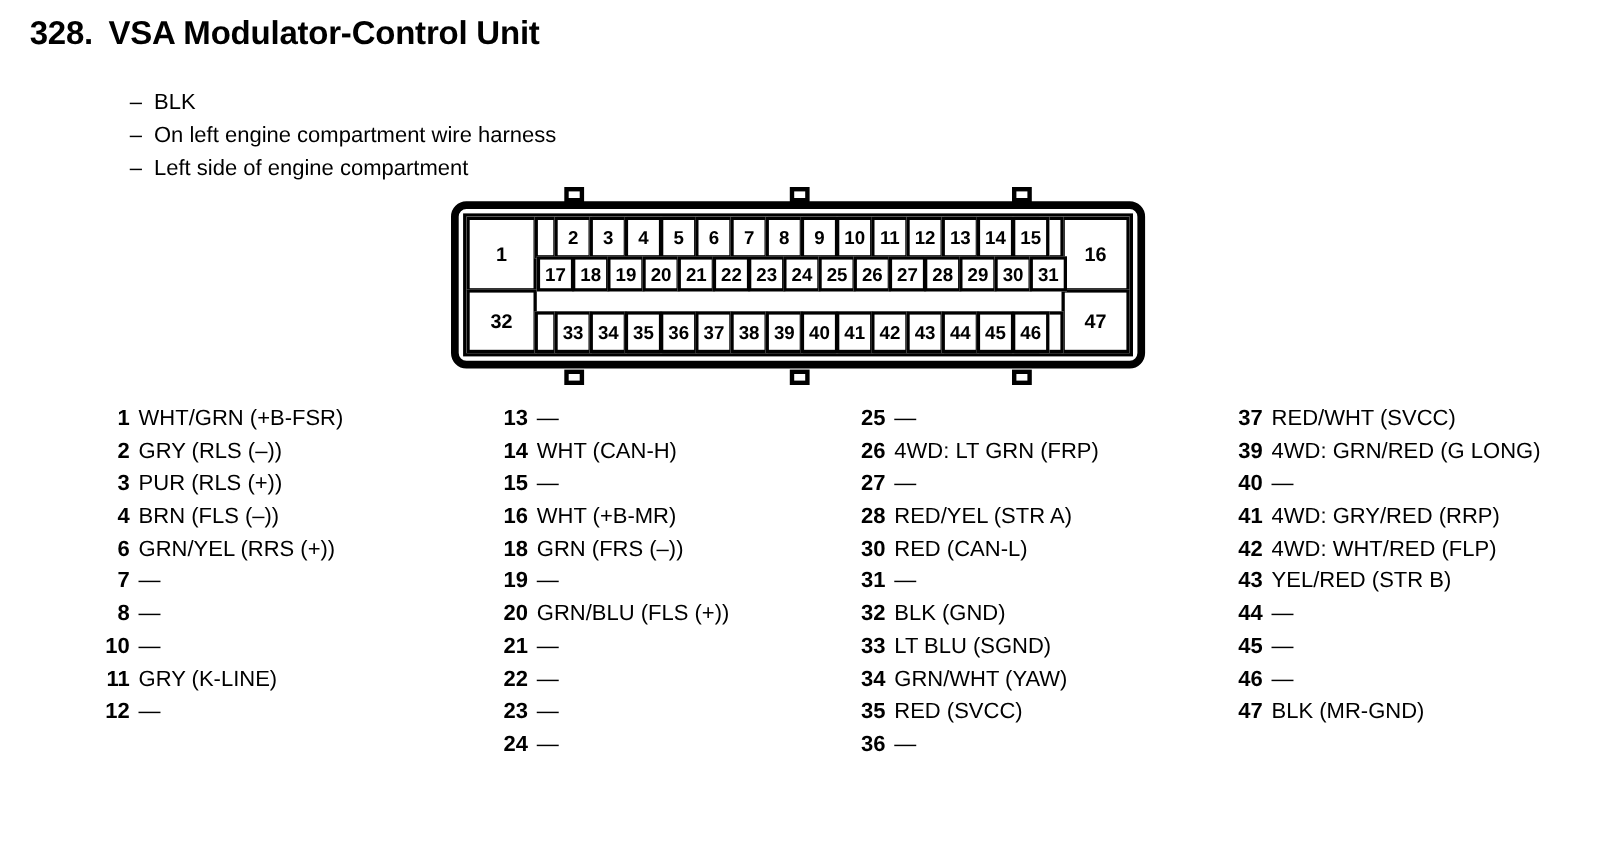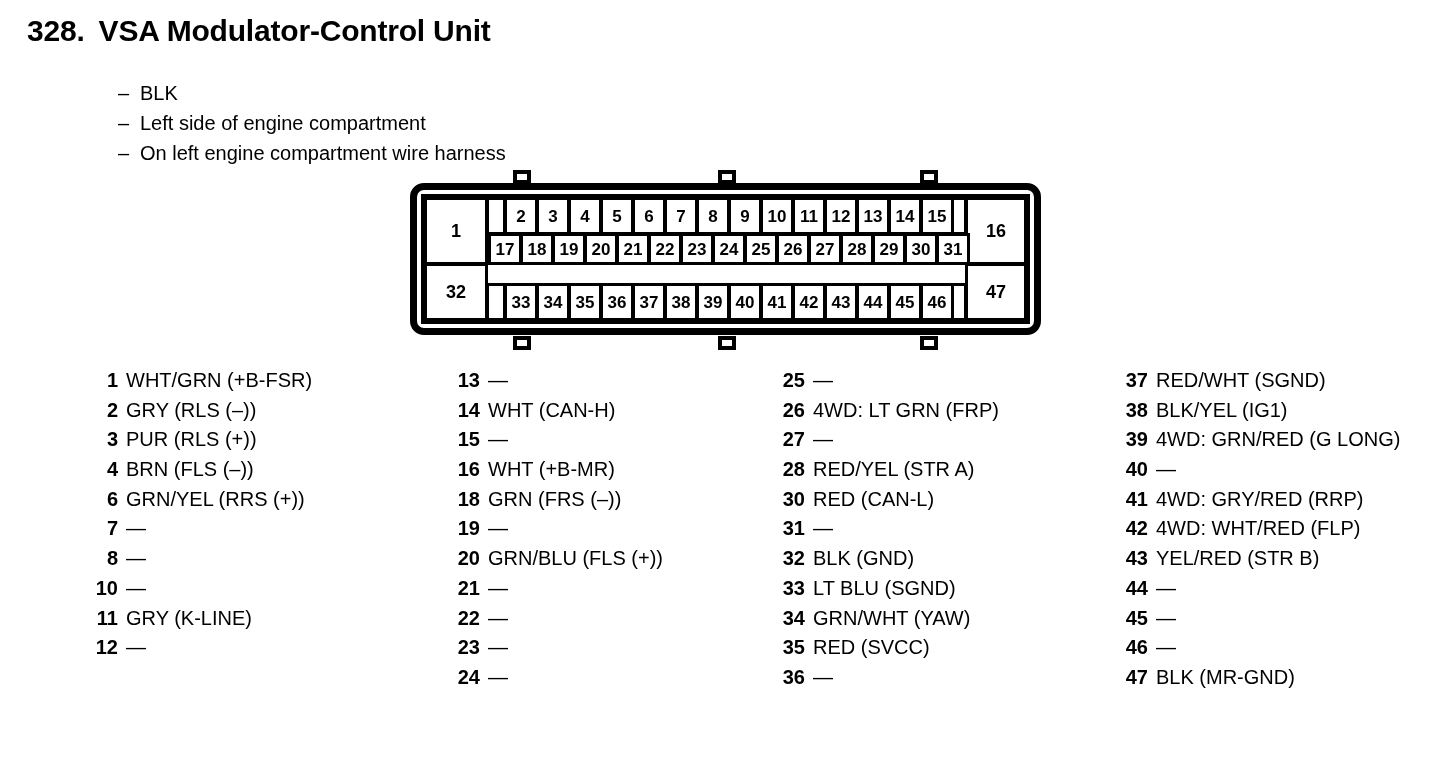--- a/index.html
+++ b/index.html
@@ -156,22 +156,22 @@
 </style>
 </head>
 <body>
 
 <div id="header-block">
   <div id="page-title">
     <span id="title-number">328.</span><span id="title-text">VSA Modulator-Control Unit</span>
   </div>
   <div id="subtitle-list">
     <div class="subtitle-line"><span class="subtitle-dash">–</span><span>BLK</span></div>
+    <div class="subtitle-line"><span class="subtitle-dash">–</span><span>On left engine compartment wire harness</span></div>
     <div class="subtitle-line"><span class="subtitle-dash">–</span><span>Left side of engine compartment</span></div>
-    <div class="subtitle-line"><span class="subtitle-dash">–</span><span>On left engine compartment wire harness</span></div>
   </div>
 </div>
 
 <div id="connector-diagram">
   <div class="tab top" style="left:106px;"></div>
   <div class="tab top" style="left:311px;"></div>
   <div class="tab top" style="left:513px;"></div>
 
   <div class="tab bottom" style="left:106px;"></div>
   <div class="tab bottom" style="left:311px;"></div>
@@ -267,22 +267,21 @@
       <div class="pin-row"><span class="pin-num">28</span><span class="pin-desc">RED/YEL (STR A)</span></div>
       <div class="pin-row"><span class="pin-num">30</span><span class="pin-desc">RED (CAN-L)</span></div>
       <div class="pin-row"><span class="pin-num">31</span><span class="pin-desc">—</span></div>
       <div class="pin-row"><span class="pin-num">32</span><span class="pin-desc">BLK (GND)</span></div>
       <div class="pin-row"><span class="pin-num">33</span><span class="pin-desc">LT BLU (SGND)</span></div>
       <div class="pin-row"><span class="pin-num">34</span><span class="pin-desc">GRN/WHT (YAW)</span></div>
       <div class="pin-row"><span class="pin-num">35</span><span class="pin-desc">RED (SVCC)</span></div>
       <div class="pin-row"><span class="pin-num">36</span><span class="pin-desc">—</span></div>
     </div>
   <div class="pin-column" style="left:1118px;">
-      <div class="pin-row"><span class="pin-num">37</span><span class="pin-desc">RED/WHT (SGND)</span></div>
-      <div class="pin-row"><span class="pin-num">38</span><span class="pin-desc">BLK/YEL (IG1)</span></div>
+      <div class="pin-row"><span class="pin-num">37</span><span class="pin-desc">RED/WHT (SVCC)</span></div>
       <div class="pin-row"><span class="pin-num">39</span><span class="pin-desc">4WD: GRN/RED (G LONG)</span></div>
       <div class="pin-row"><span class="pin-num">40</span><span class="pin-desc">—</span></div>
       <div class="pin-row"><span class="pin-num">41</span><span class="pin-desc">4WD: GRY/RED (RRP)</span></div>
       <div class="pin-row"><span class="pin-num">42</span><span class="pin-desc">4WD: WHT/RED (FLP)</span></div>
       <div class="pin-row"><span class="pin-num">43</span><span class="pin-desc">YEL/RED (STR B)</span></div>
       <div class="pin-row"><span class="pin-num">44</span><span class="pin-desc">—</span></div>
       <div class="pin-row"><span class="pin-num">45</span><span class="pin-desc">—</span></div>
       <div class="pin-row"><span class="pin-num">46</span><span class="pin-desc">—</span></div>
       <div class="pin-row"><span class="pin-num">47</span><span class="pin-desc">BLK (MR-GND)</span></div>
     </div>

